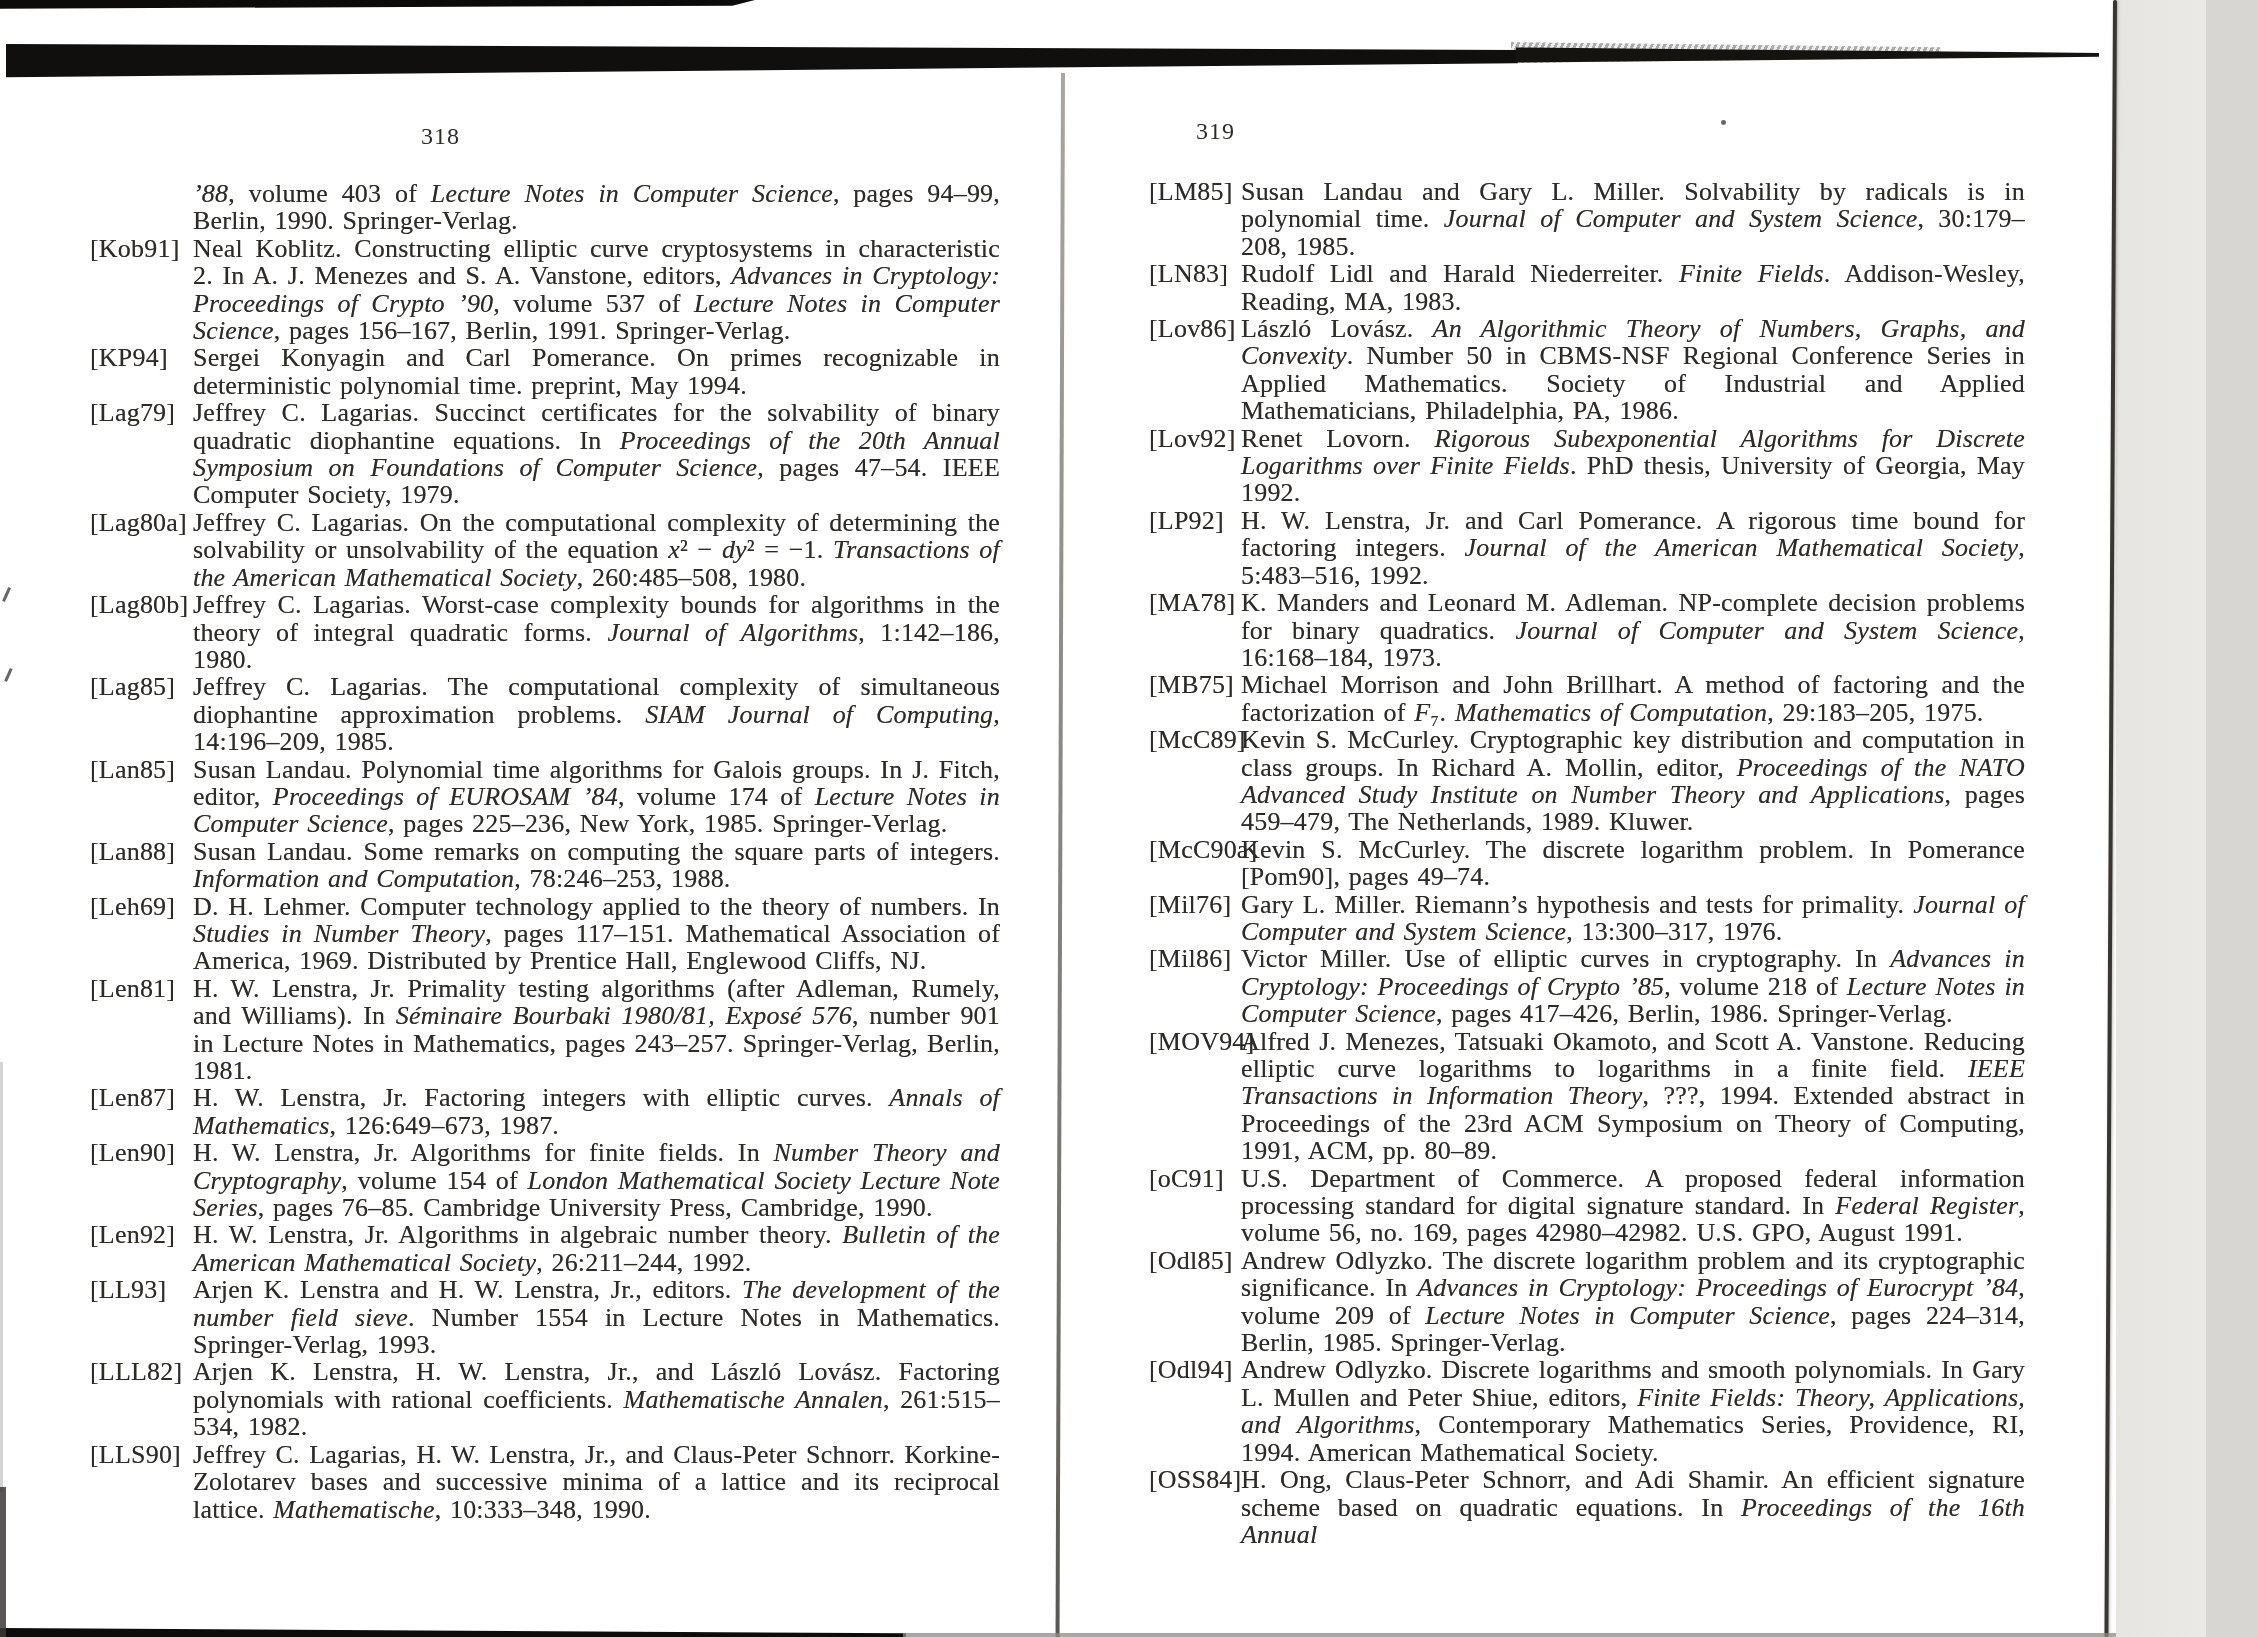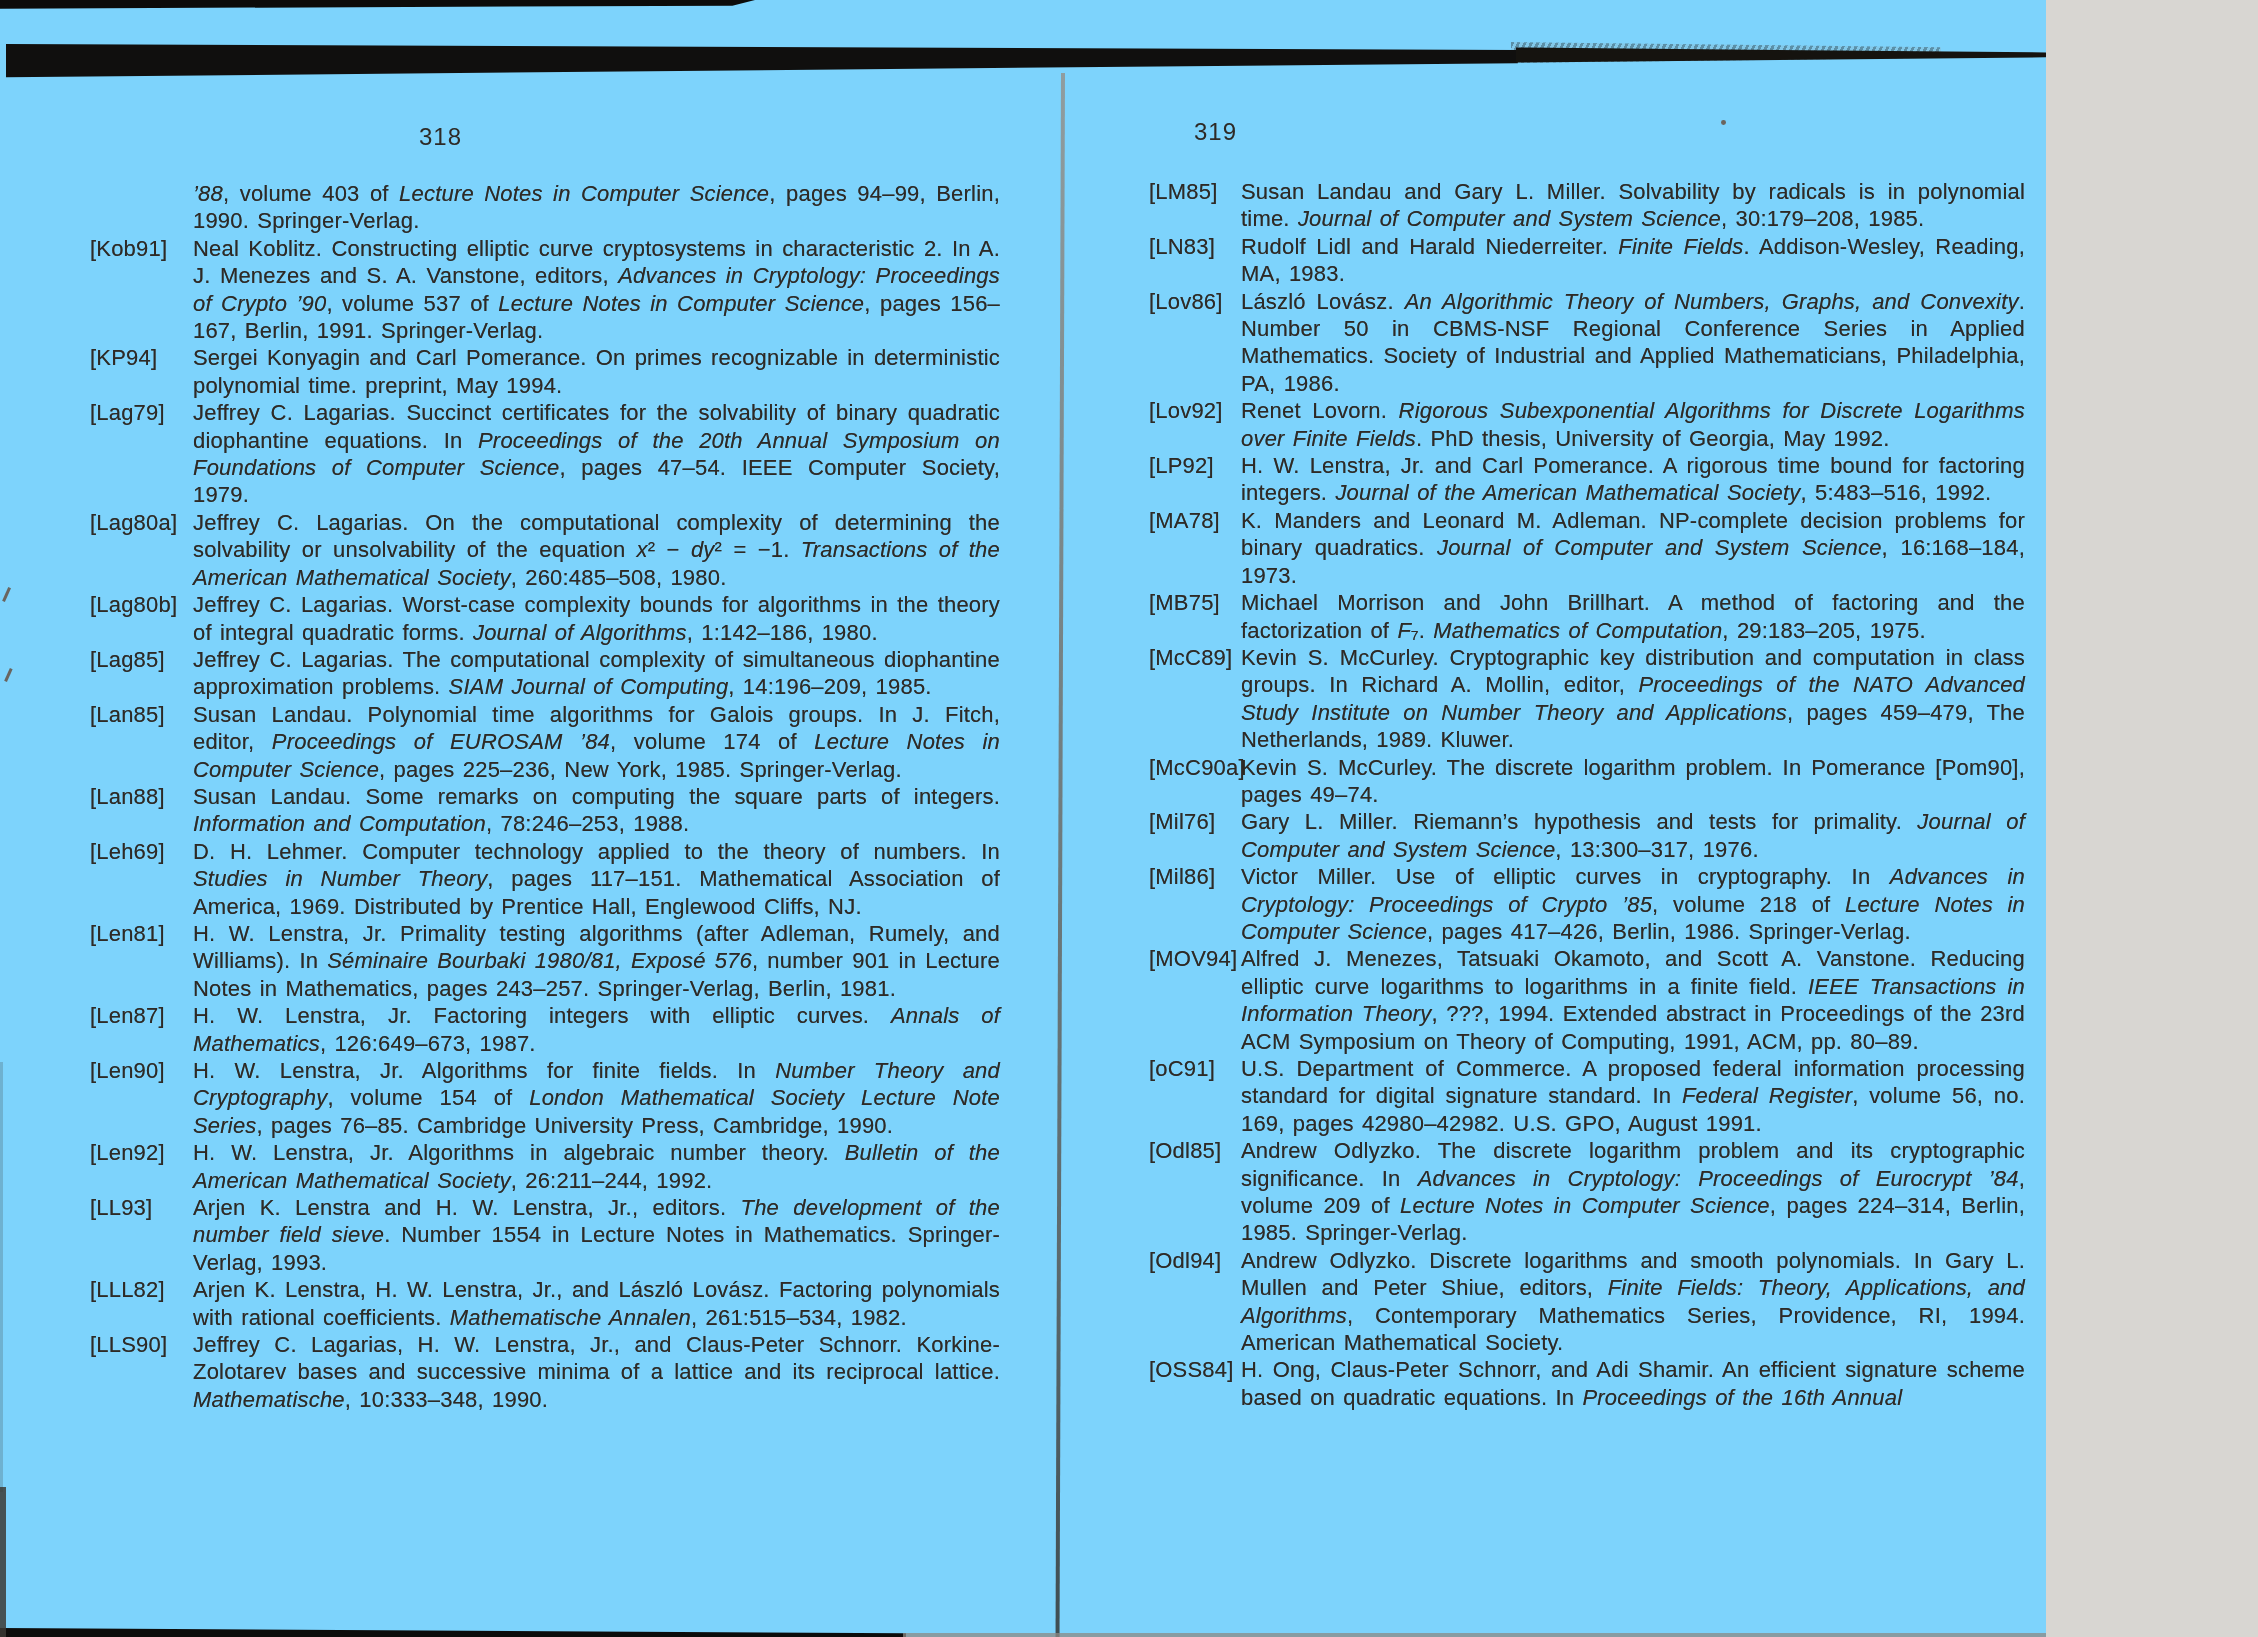--- a/index.html
+++ b/index.html
@@ -1,17 +1,17 @@
 <!DOCTYPE html>
 <html><head>
 <meta charset="utf-8">
 <style>
   html,body{margin:0;padding:0;background:#d8d6d2;}
-  #canvas{position:relative;width:2046px;height:1638px;overflow:hidden;
-    background:#7dd3fc;font-family:Liberation Sans, sans-serif;}
+  #canvas{position:relative;width:2206px;height:1638px;overflow:hidden;
+    background:#ffffff;font-family:Liberation Serif, serif;}
   
   .right-strip{position:absolute;left:2116px;top:0;width:142px;height:1638px;
     background:linear-gradient(to right,#e7e5e1,#edebe7);}
   
   .top-edge{position:absolute;left:0;top:0;width:755px;height:8.7px;background:#0c0b0a;
     clip-path:polygon(0 0,100% 0,97% 65%,0 100%);}
   .top-bar{position:absolute;left:5.8px;top:41px;width:1512px;height:37px;background:#100f0e;
     clip-path:polygon(0 8%,100% 24%,100% 60%,0 98%);}
   .top-bar-hatch{position:absolute;left:1511px;top:42px;width:430px;height:21px;opacity:.65;
     background:repeating-linear-gradient(115deg,rgba(40,38,34,.6) 0 2.9px,rgba(150,145,138,.25) 2.9px 5.8px);
@@ -30,21 +30,21 @@
   .left-edge{position:absolute;left:0;top:1487px;width:5.8px;height:151px;background:#3c3935;opacity:.85;}
   .left-edge-faint{position:absolute;left:0;top:1062px;width:2.9px;height:430px;background:#3c3935;opacity:.22;}
   .slash1{position:absolute;left:4.8px;top:587px;width:2.9px;height:15.4px;background:#6a655f;transform:rotate(24deg);}
   .slash2{position:absolute;left:6.8px;top:668px;width:2.9px;height:13.5px;background:#6a655f;transform:rotate(24deg);}
   .speck{position:absolute;left:1721px;top:120px;width:4.8px;height:4.8px;background:#6b655e;border-radius:50%;}
   
   .pagenum{position:absolute;width:97px;text-align:center;font-size:24px;color:#2e2a26;letter-spacing:1px;}
   .pn-left{left:392px;top:123px;}
   .pn-right{left:1167px;top:118px;text-align:center;}
   
-  .col{position:absolute;top:180px;font-size:22px;line-height:27.4px;color:#2e2a26;
+  .col{position:absolute;top:180px;font-size:26px;line-height:27.4px;color:#2e2a26;
     text-align:justify;letter-spacing:0.2px;word-spacing:1.9px;
     text-shadow:0 0 0.4px rgba(45,40,34,.55);}
   #col-left{left:193px;width:807px;}
   #col-right{left:1241px;top:178px;width:784px;}
   .entry{position:relative;}
   .entry .label{position:absolute;white-space:nowrap;}
   #col-left .entry .label{left:-103px;}
   #col-right .entry .label{left:-92px;}
 </style>
 </head>

